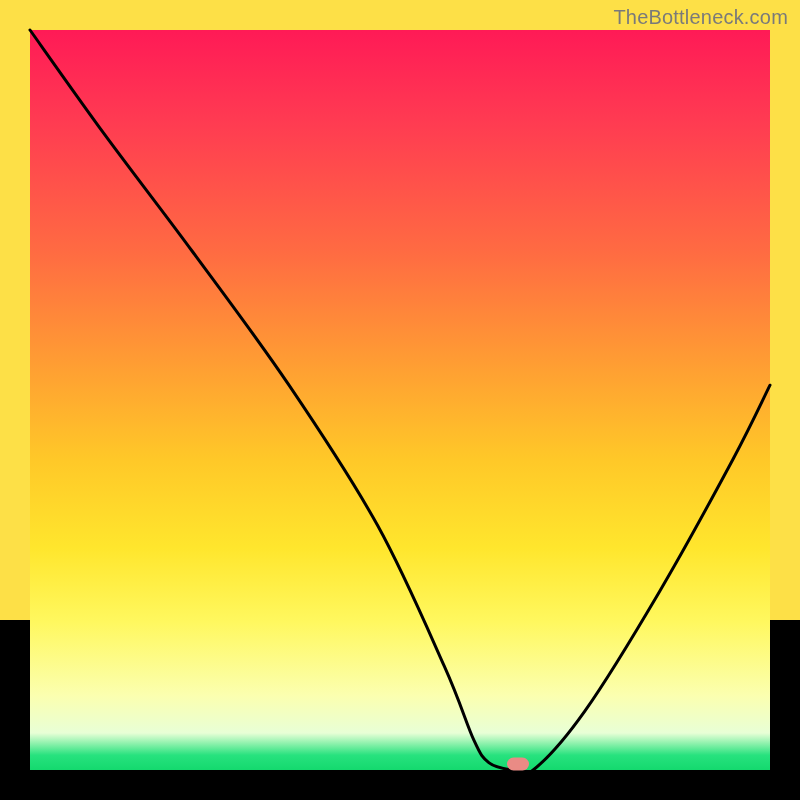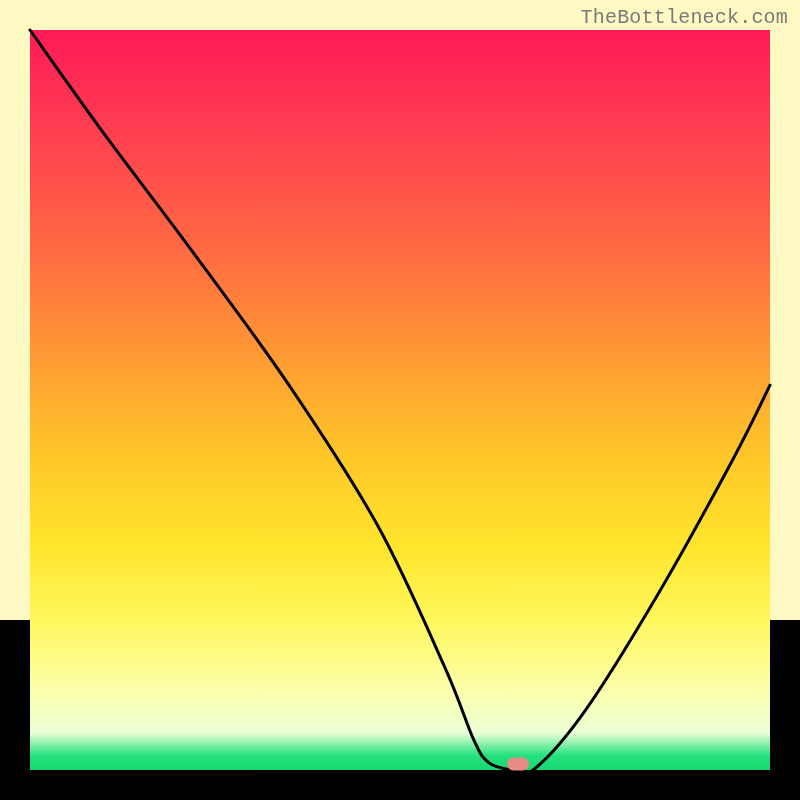--- a/index.html
+++ b/index.html
@@ -8,22 +8,21 @@
     width: 800px;
     height: 800px;
     background: #000;
     overflow: hidden;
     font-family: Arial, Helvetica, sans-serif;
   }
   .frame {
     position: relative;
     width: 800px;
     height: 620px;
-    background: #fef9c3;
-    font-family: Liberation Mono, monospace;
+    background: #fde047;
   }
   .plot {
     position: absolute;
     left: 30px;
     top: 30px;
     width: 740px;
     height: 740px;
     
     background: linear-gradient(to bottom,
       #ff1a56 0%,

